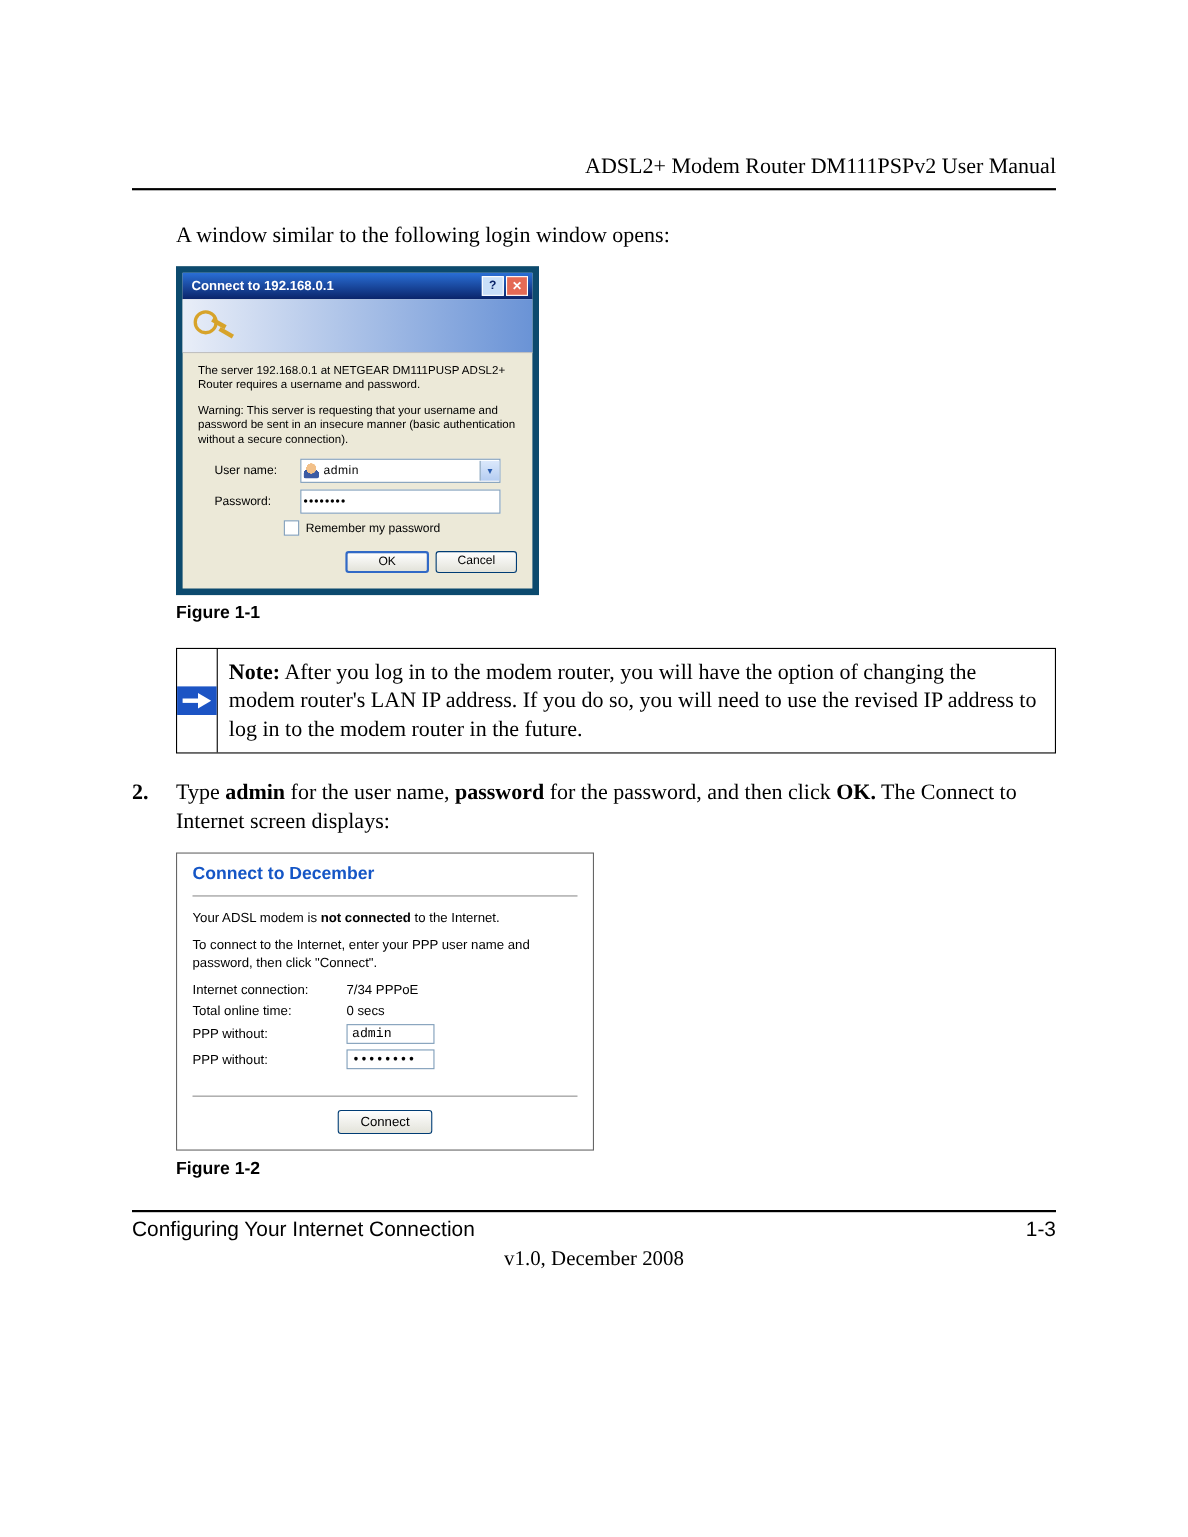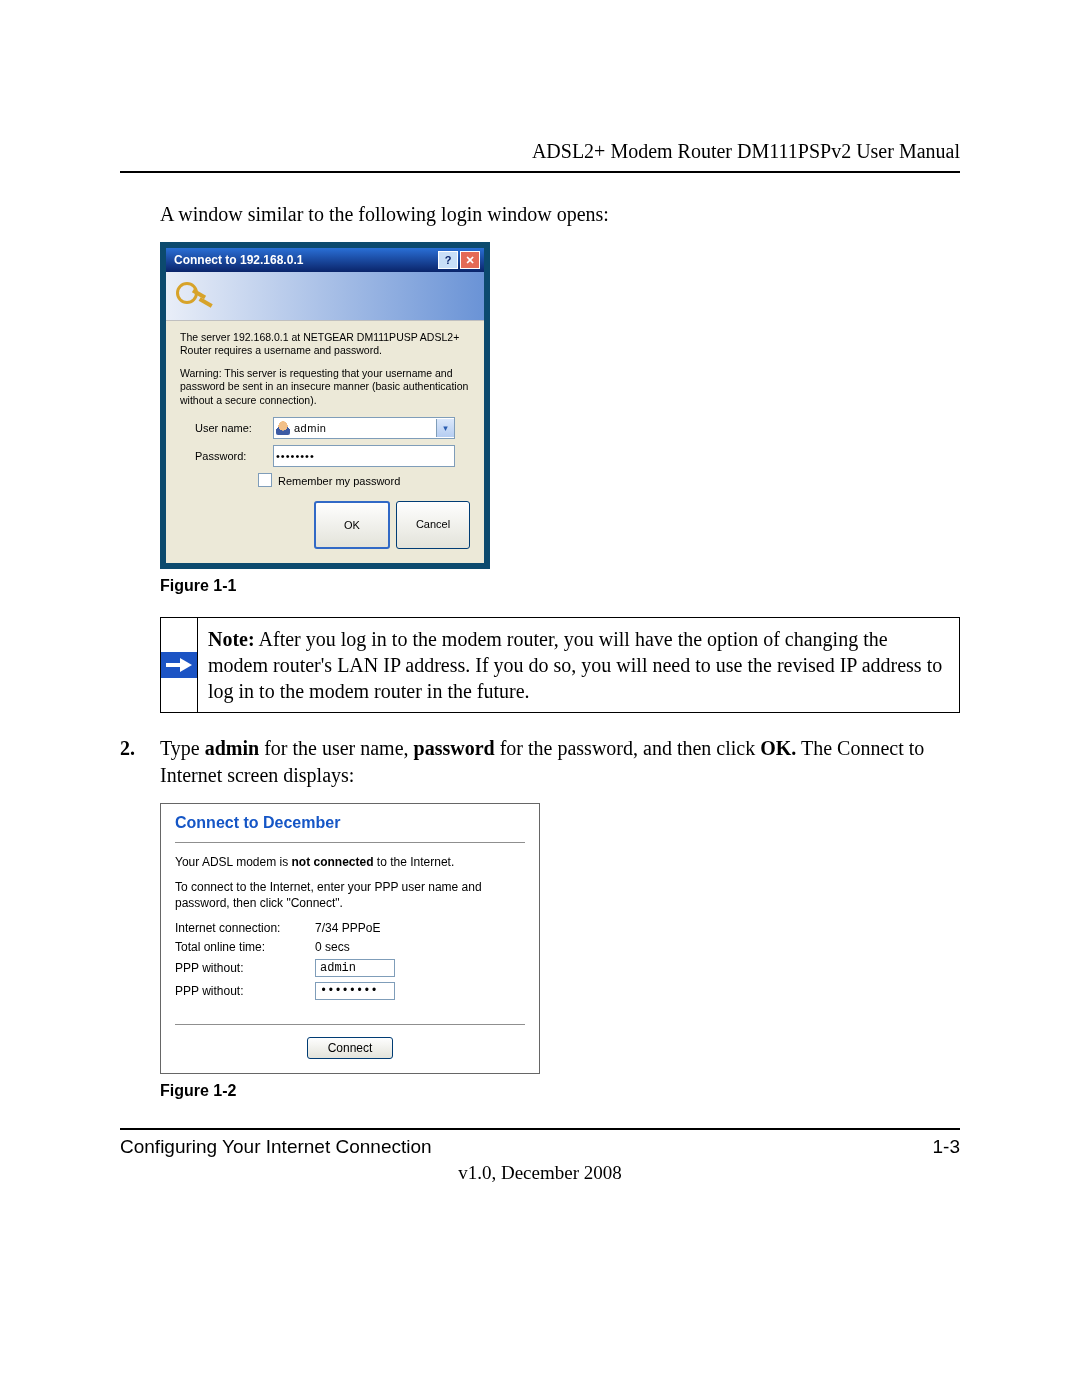--- a/index.html
+++ b/index.html
@@ -164,21 +164,21 @@
     margin-right: 6px;
   }
   .login-buttons {
     display: flex;
     justify-content: flex-end;
     gap: 6px;
   }
   .win-btn {
     border: 1px solid #003c74;
     background: linear-gradient(#fefefe,#e3e3da);
-    padding: 16px 0;
+    padding: 2px 0;
     width: 72px;
     text-align: center;
     font-size: 11px;
     border-radius: 3px;
   }
   .win-btn.default {
     border: 2px solid #3169c6;
   }
 
   

